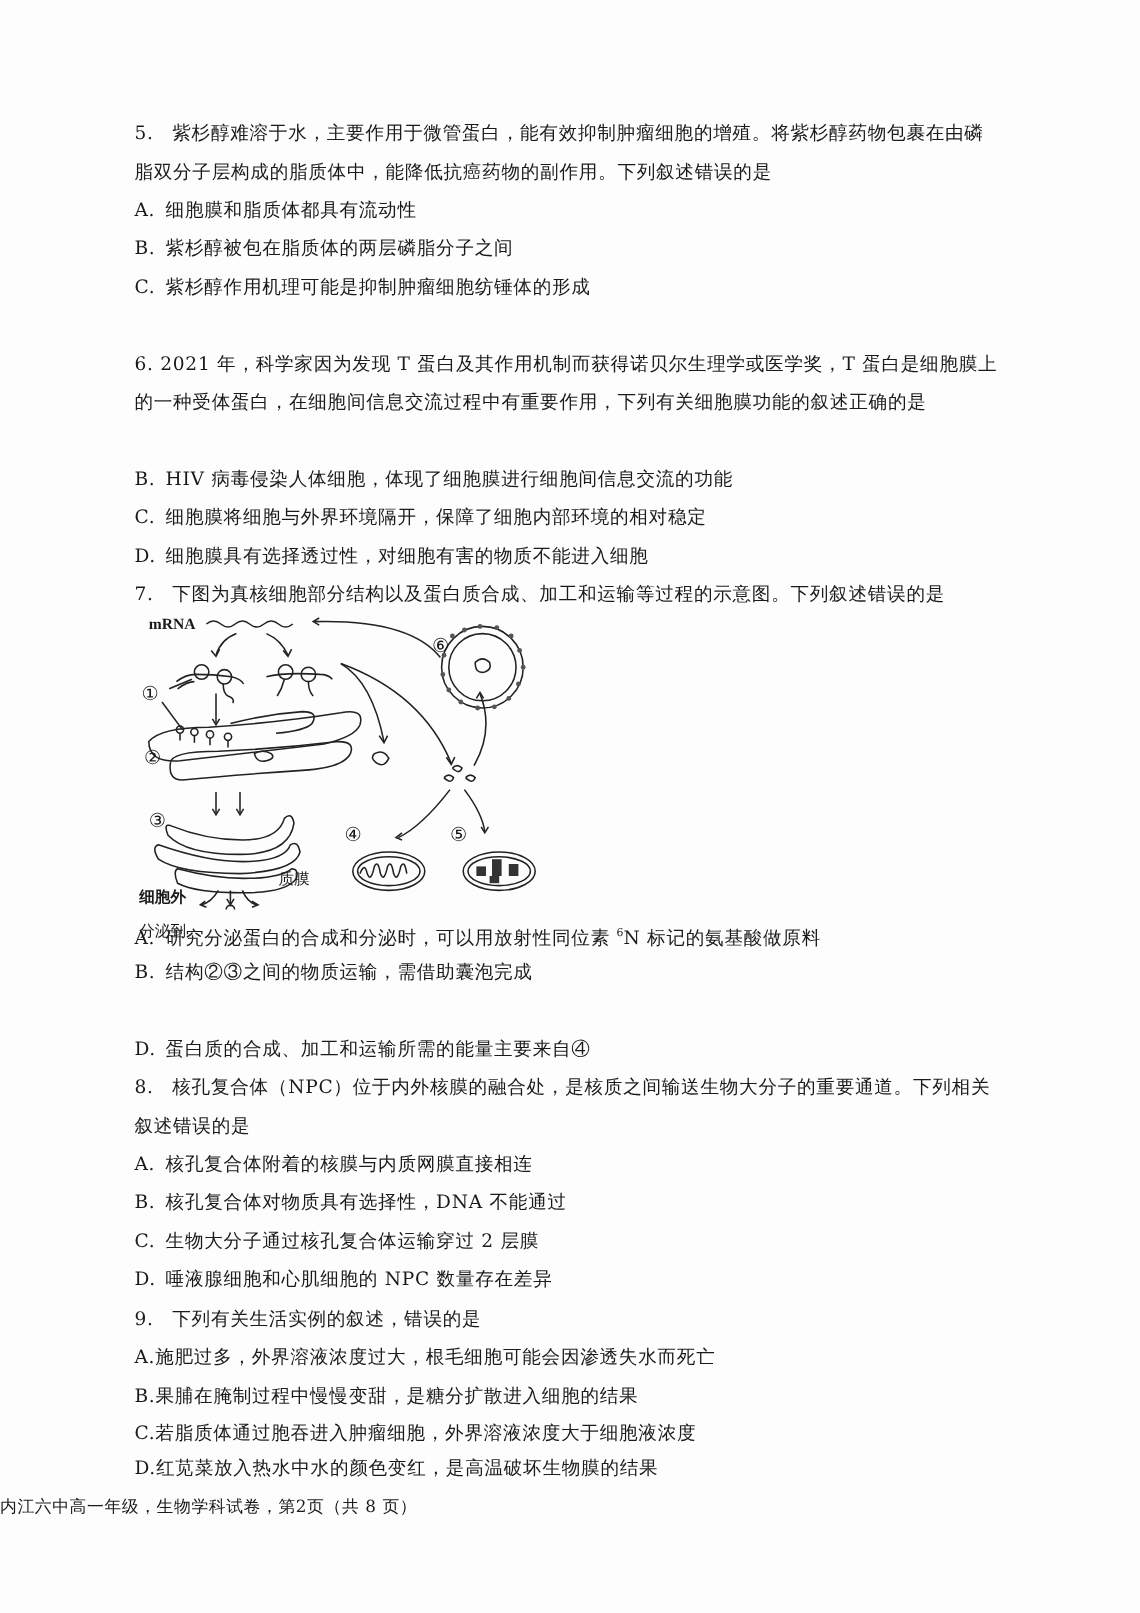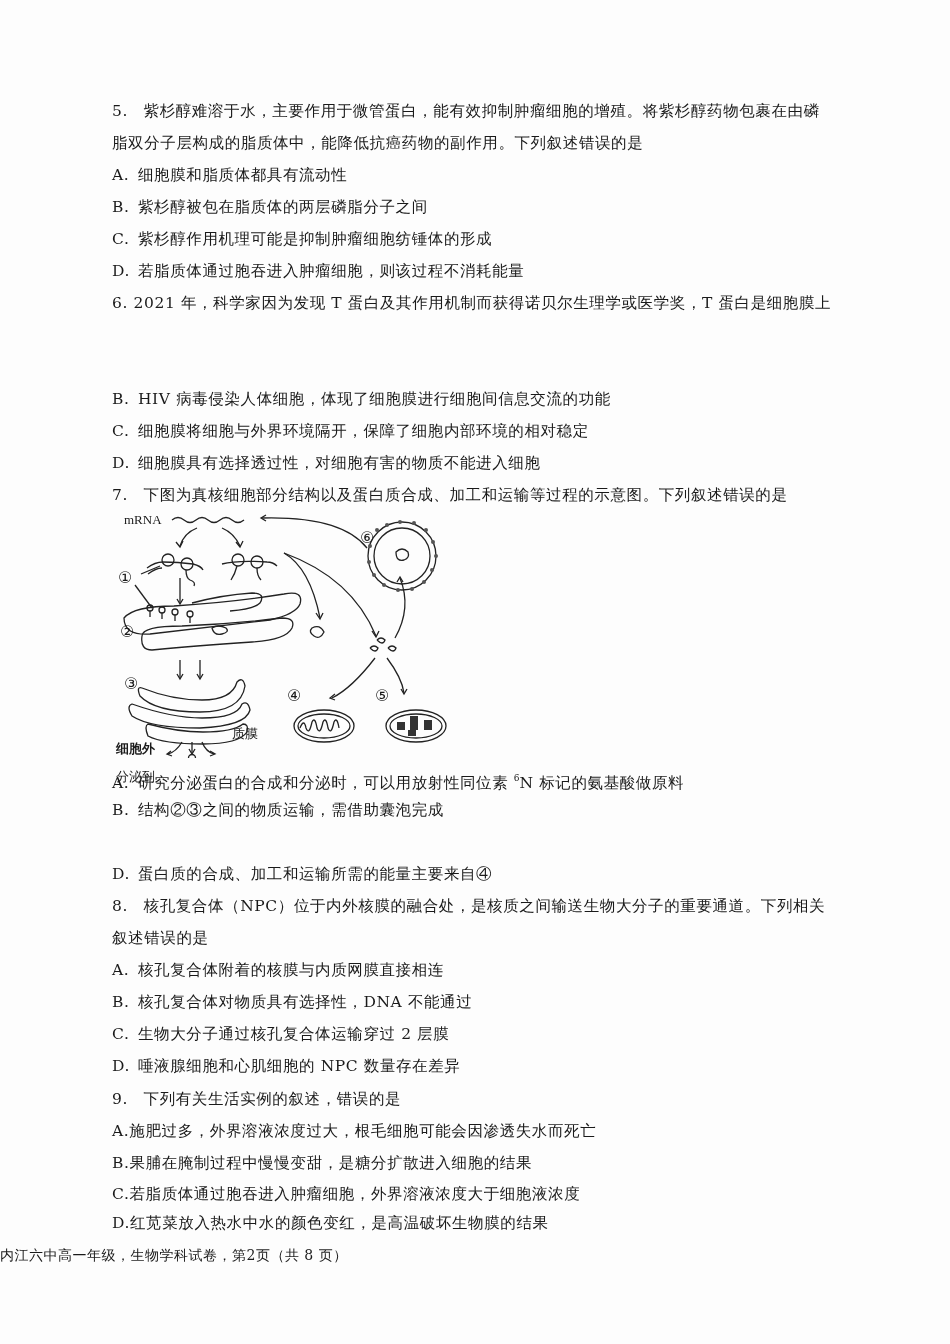--- a/index.html
+++ b/index.html
@@ -38,28 +38,26 @@
   <div class="line" style="top:133px">脂双分子层构成的脂质体中，能降低抗癌药物的副作用。下列叙述错误的是</div>
   <div class="line" style="top:165px">
     <span class="lbl">A.</span><span>细胞膜和脂质体都具有流动性</span>
   </div>
   <div class="line" style="top:197px">
     <span class="lbl">B.</span><span>紫杉醇被包在脂质体的两层磷脂分子之间</span>
   </div>
   <div class="line" style="top:229px">
     <span class="lbl">C.</span><span>紫杉醇作用机理可能是抑制肿瘤细胞纺锤体的形成</span>
   </div>
-  <div class="line" style="top:261px">
-    <span class="lbl">D.</span><span>若脂质体通过胞吞进入肿瘤细胞，则该过程不消耗能量</span>
-  </div>
 
   <div class="line tight" style="top:293px">
     <span class="lbl">6.</span>
     <span>2021 年，科学家因为发现 T 蛋白及其作用机制而获得诺贝尔生理学或医学奖，T 蛋白是细胞膜上</span>
   </div>
+  <div class="line" style="top:325px">的一种受体蛋白，在细胞间信息交流过程中有重要作用，下列有关细胞膜功能的叙述正确的是</div>
   <div class="line" style="top:389px">
     <span class="lbl">B.</span><span>HIV 病毒侵染人体细胞，体现了细胞膜进行细胞间信息交流的功能</span>
   </div>
   <div class="line" style="top:421px">
     <span class="lbl">C.</span><span>细胞膜将细胞与外界环境隔开，保障了细胞内部环境的相对稳定</span>
   </div>
   <div class="line" style="top:453px">
     <span class="lbl">D.</span><span>细胞膜具有选择透过性，对细胞有害的物质不能进入细胞</span>
   </div>
 
@@ -178,21 +176,21 @@
           <circle cx="320" cy="62" r="2"></circle>
         <circle cx="312" cy="74" r="2"></circle>
           <circle cx="300" cy="81" r="2"></circle>
           <circle cx="286" cy="82" r="2"></circle>
           <circle cx="272" cy="77" r="2"></circle>
         <circle cx="262" cy="67" r="2"></circle>
           <circle cx="257" cy="54" r="2"></circle>
           <circle cx="258" cy="38" r="2"></circle>
       </g>
     </svg>
-    <div class="fig-label" style="left:12px;top:4px;font-family:'Liberation Serif',serif;font-weight:normal;font-size:13px;">mRNA</div>
+    <div class="fig-label" style="left:12px;top:4px;font-family:'Liberation Serif',serif;font-weight:bold;font-size:13px;">mRNA</div>
     <div class="fig-label" style="left:6px;top:62px;font-size:16px;">①</div>
     <div class="fig-label" style="left:8px;top:116px;font-size:16px;">②</div>
     <div class="fig-label" style="left:12px;top:168px;font-size:16px;">③</div>
     <div class="fig-label" style="left:175px;top:180px;font-size:16px;">④</div>
     <div class="fig-label" style="left:263px;top:180px;font-size:16px;">⑤</div>
     <div class="fig-label" style="left:248px;top:22px;font-size:16px;">⑥</div>
     <div class="fig-label" style="left:4px;top:218px;margin-top:43px;">分泌到</div>
     <div class="fig-label" style="left:4px;top:233px;font-weight:bold;">细胞外</div>
     <div class="fig-label" style="left:120px;top:218px;text-align:center;">质膜</div>
   </div>

